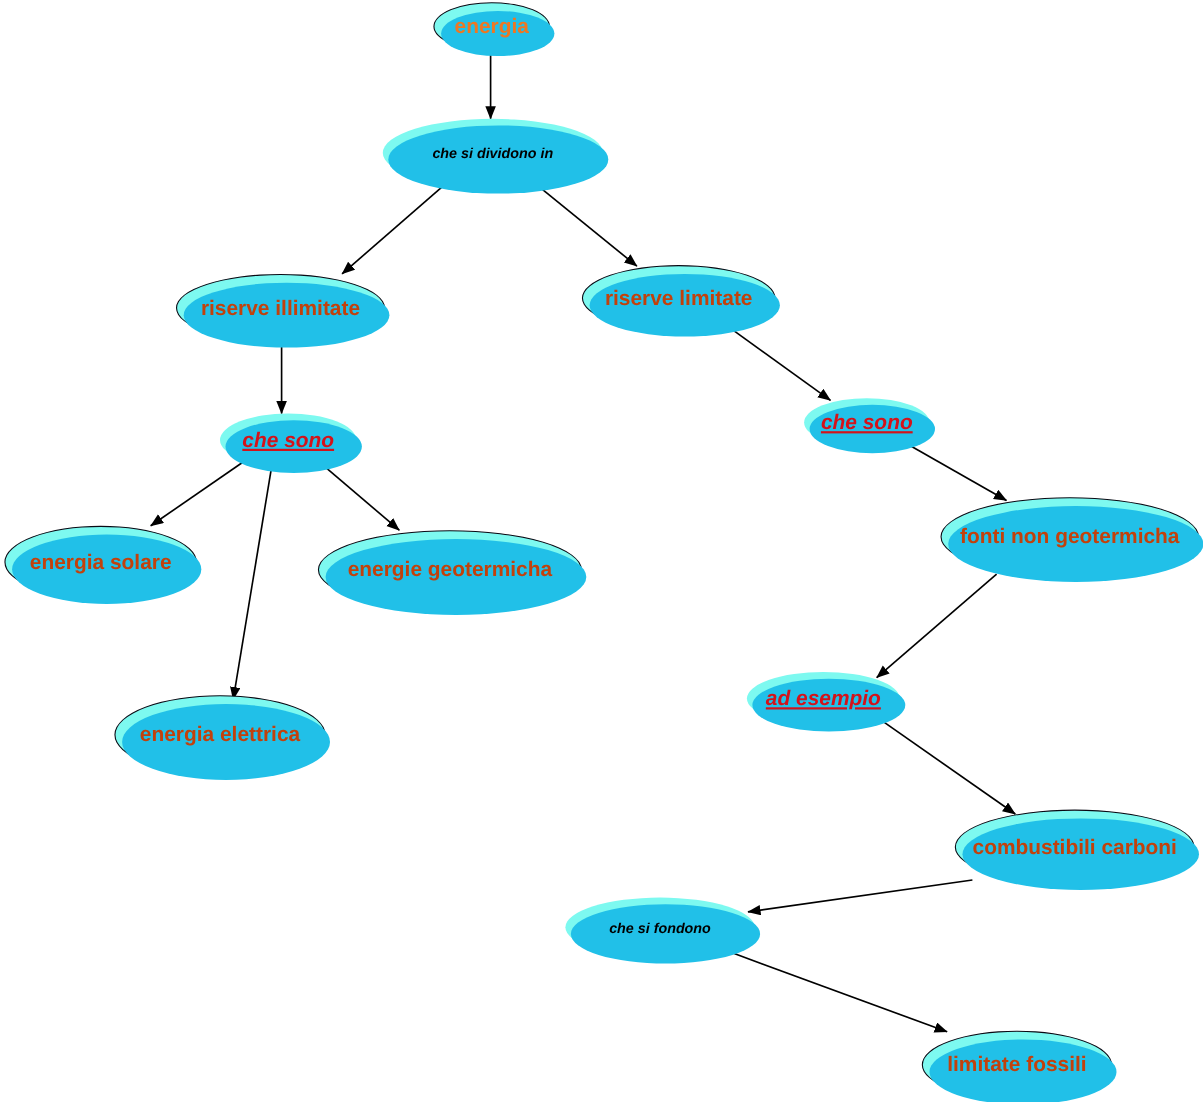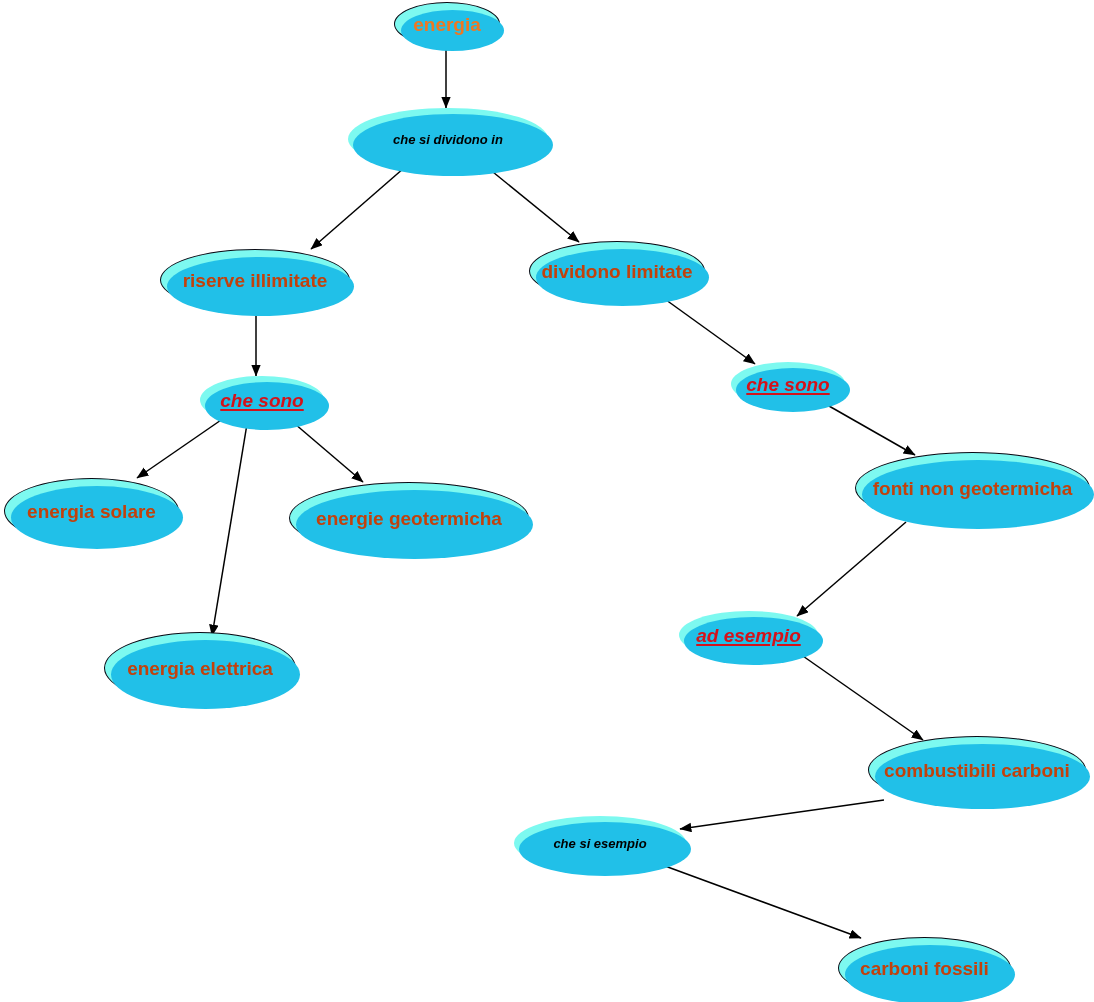--- a/index.html
+++ b/index.html
@@ -130,21 +130,21 @@
       <div class="node concept" style="left: 394px; top: 2px; width: 106px; height: 44px;">
         <span class="label t-root">energia</span>
       </div>
       <div class="node link" style="left: 348px; top: 108px; width: 200px; height: 62px;">
         <span class="label t-link">che si dividono in</span>
       </div>
       <div class="node concept" style="left: 160px; top: 249px; width: 190px; height: 62px;">
         <span class="label t-concept">riserve illimitate</span>
       </div>
       <div class="node concept" style="left: 529px; top: 241px; width: 176px; height: 60px;">
-        <span class="label t-concept">dividono limitate</span>
+        <span class="label t-concept">riserve limitate</span>
       </div>
       <div class="node link" style="left: 200px; top: 376px; width: 124px; height: 48px;">
         <span class="label t-redlink">che sono</span>
       </div>
       <div class="node link" style="left: 731px; top: 362px; width: 114px; height: 44px;">
         <span class="label t-redlink">che sono</span>
       </div>
       <div class="node concept" style="left: 4px; top: 478px; width: 175px; height: 66px;">
         <span class="label t-concept">energia solare</span>
       </div>
@@ -157,20 +157,20 @@
       <div class="node concept" style="left: 855px; top: 452px; width: 235px; height: 72px;">
         <span class="label t-concept">fonti non geotermicha</span>
       </div>
       <div class="node link" style="left: 679px; top: 611px; width: 139px; height: 48px;">
         <span class="label t-redlink">ad esempio</span>
       </div>
       <div class="node concept" style="left: 868px; top: 736px; width: 218px; height: 68px;">
         <span class="label t-concept">combustibili carboni</span>
       </div>
       <div class="node link" style="left: 514px; top: 816px; width: 172px; height: 54px;">
-        <span class="label t-link">che si esempio</span>
+        <span class="label t-link">che si fondono</span>
       </div>
       <div class="node concept" style="left: 838px; top: 937px; width: 173px; height: 62px;">
-        <span class="label t-concept">carboni fossili</span>
+        <span class="label t-concept">limitate fossili</span>
       </div>
     </div>
 
 </div>
 
 </body></html>

